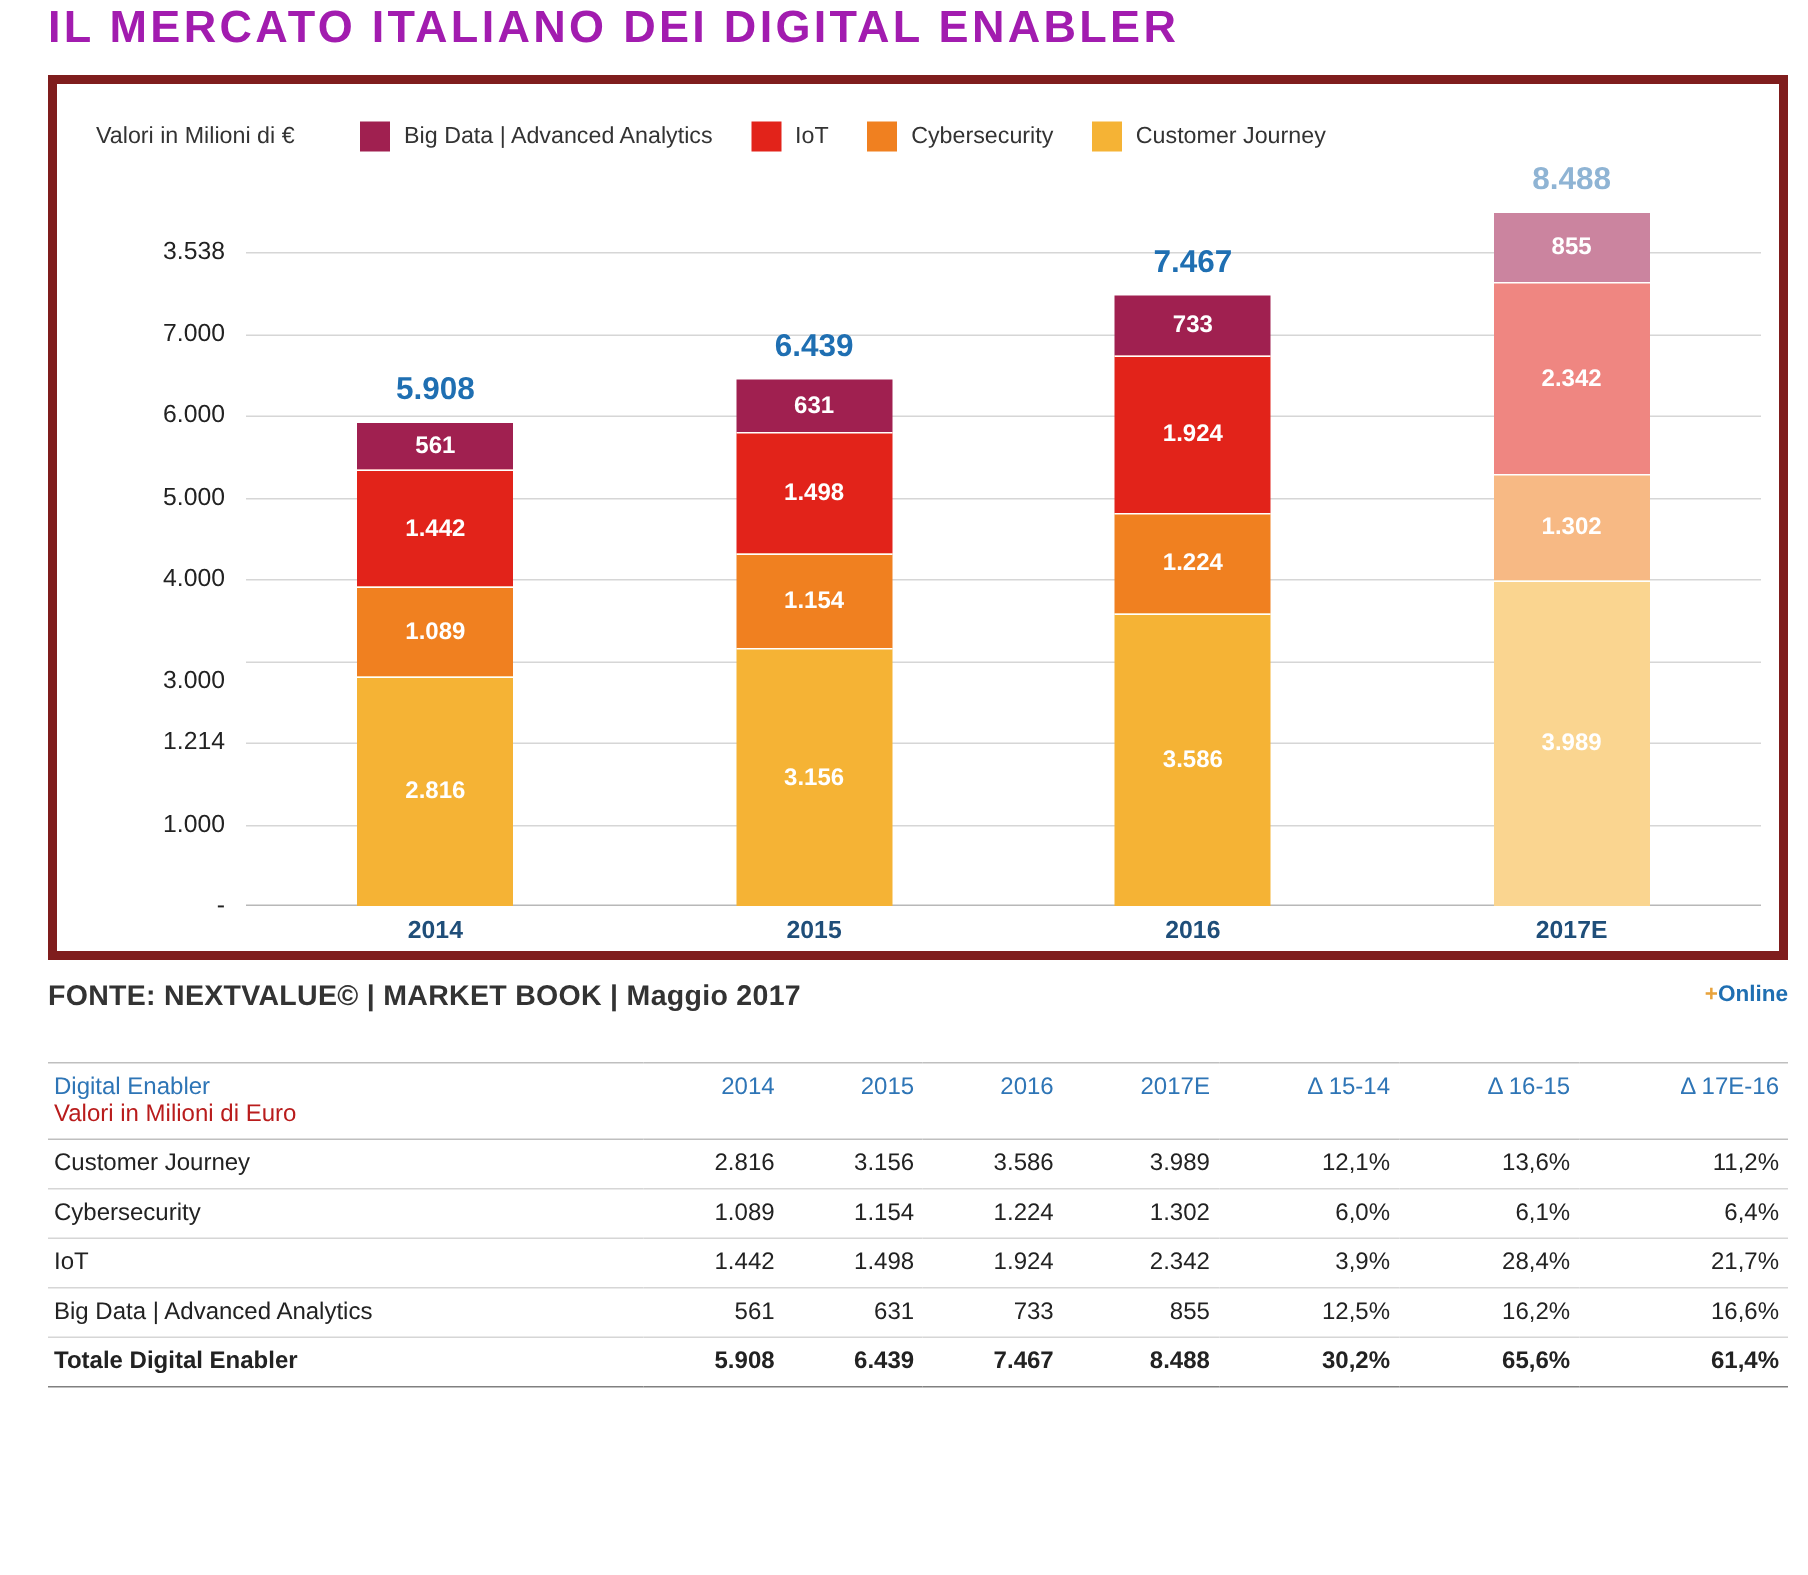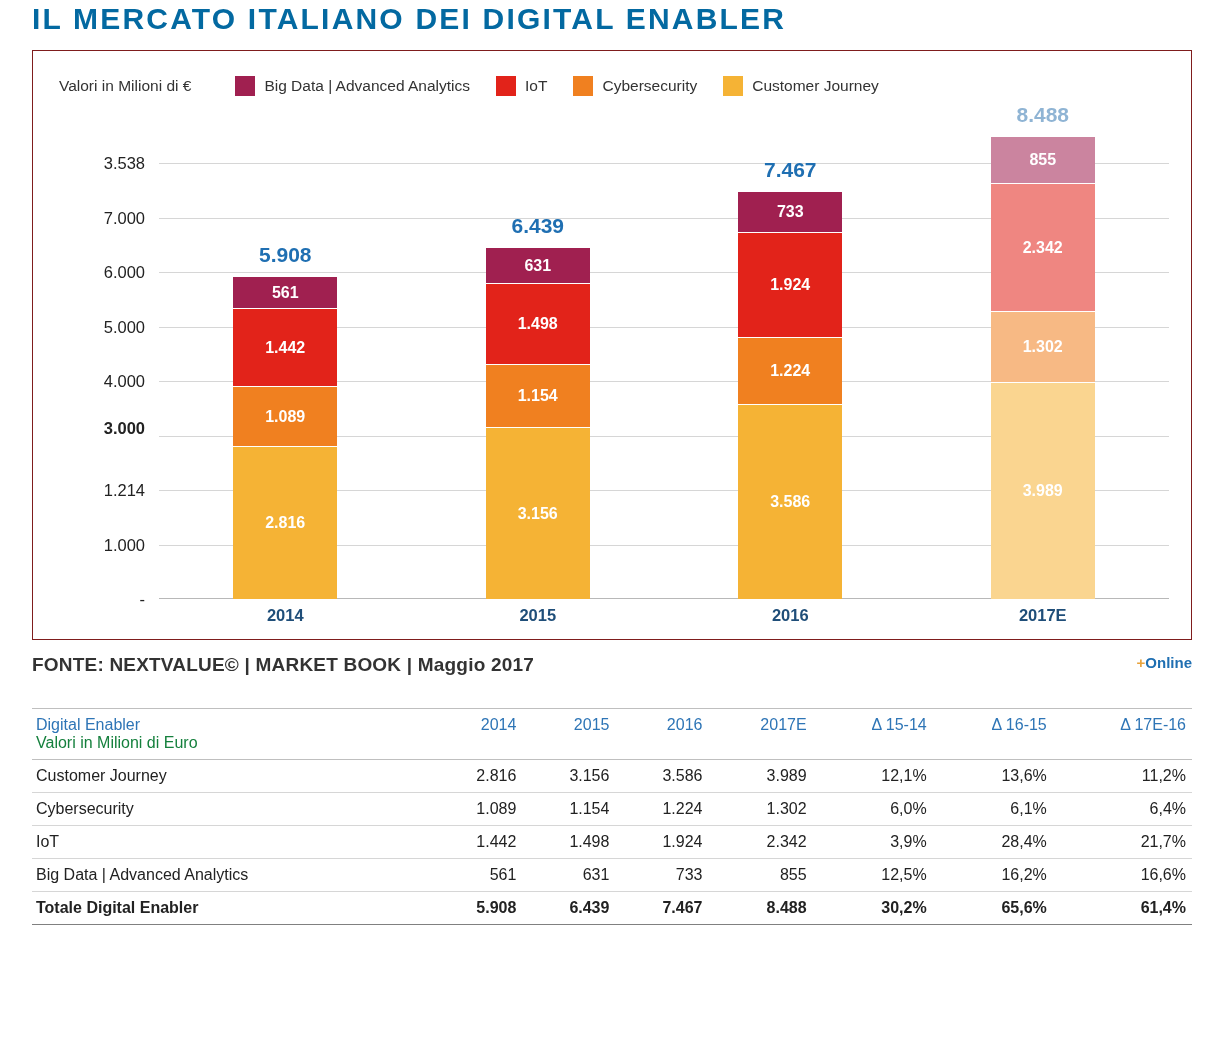--- a/index.html
+++ b/index.html
@@ -20,32 +20,32 @@
     width: 1205px;
     height: 1050px;
     box-sizing: border-box;
     padding: 0 18px;
   }
   
   .page-title {
     font-size: 30px;
     font-weight: bold;
     letter-spacing: 2.2px;
-    color: #0369a1;
+    color: #a21caf;
     margin: 2px 0 14px 14px;
     white-space: nowrap;
   }
   
   .chart-card {
     position: relative;
     margin-left: 14px;
     margin-right: 4px;
     width: 1160px;
     height: 590px;
-    border: 1px solid #7f1d1d;
+    border: 6px solid #7f1d1d;
     box-sizing: border-box;
     background: #fff;
   }
   .legend {
     position: absolute;
     top: 22px;
     left: 26px;
     right: 10px;
     height: 26px;
     display: flex;
@@ -208,21 +208,21 @@
     text-align: right;
     border-top: 1px solid #bfbfbf;
     border-bottom: 1px solid #bfbfbf;
   }
   .data-table thead th.head-label {
     text-align: left;
     padding-left: 4px;
   }
   .head-sub {
     display: block;
-    color: #15803d;
+    color: #b91c1c;
     font-weight: normal;
   }
   .data-table tbody td {
     border-bottom: 1px solid #d6d6d6;
     text-align: right;
   }
   .data-table tbody td.row-label {
     text-align: left;
     padding-left: 4px;
   }
@@ -261,21 +261,21 @@
       </span>
     </div>
 
     <div class="plot">
       <div class="y-axis" id="y-axis">
           <div class="y-tick" style="top: 54.4444px;">3.538</div>
           <div class="y-tick" style="top: 108.889px;">7.000</div>
           <div class="y-tick" style="top: 163.333px;">6.000</div>
           <div class="y-tick" style="top: 217.778px;">5.000</div>
           <div class="y-tick" style="top: 272.222px;">4.000</div>
-          <div class="y-tick" style="top: 319px; font-weight: bold;">3.000</div>
+          <div class="y-tick" style="top: 340px;">3.000</div>
           <div class="y-tick" style="top: 381.111px;">1.214</div>
           <div class="y-tick" style="top: 435.556px;">1.000</div>
           <div class="y-tick" style="top: 490px;">-</div>
         </div>
       <div class="grid-area" id="grid-area">
         <div class="axis-base"></div>
       <div class="gridline" style="top: 54.4444px;"></div>
           <div class="gridline" style="top: 108.889px;"></div>
           <div class="gridline" style="top: 163.333px;"></div>
           <div class="gridline" style="top: 217.778px;"></div>

